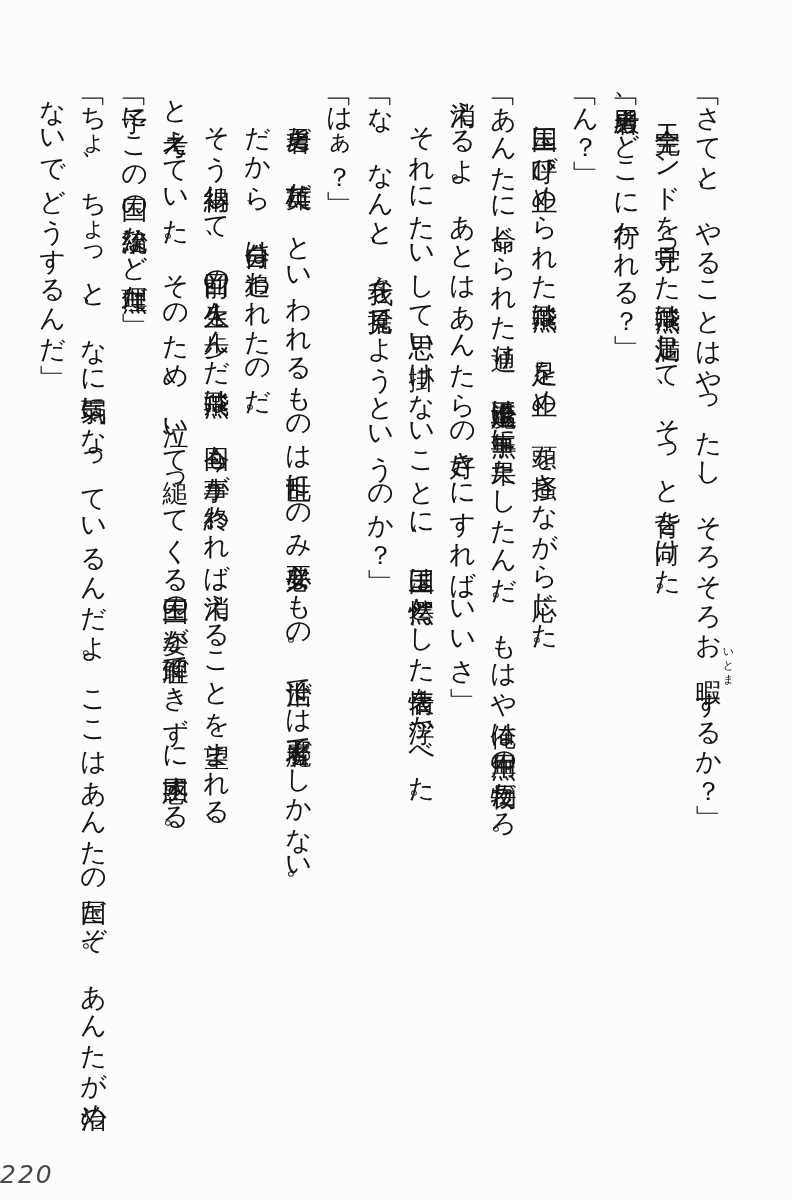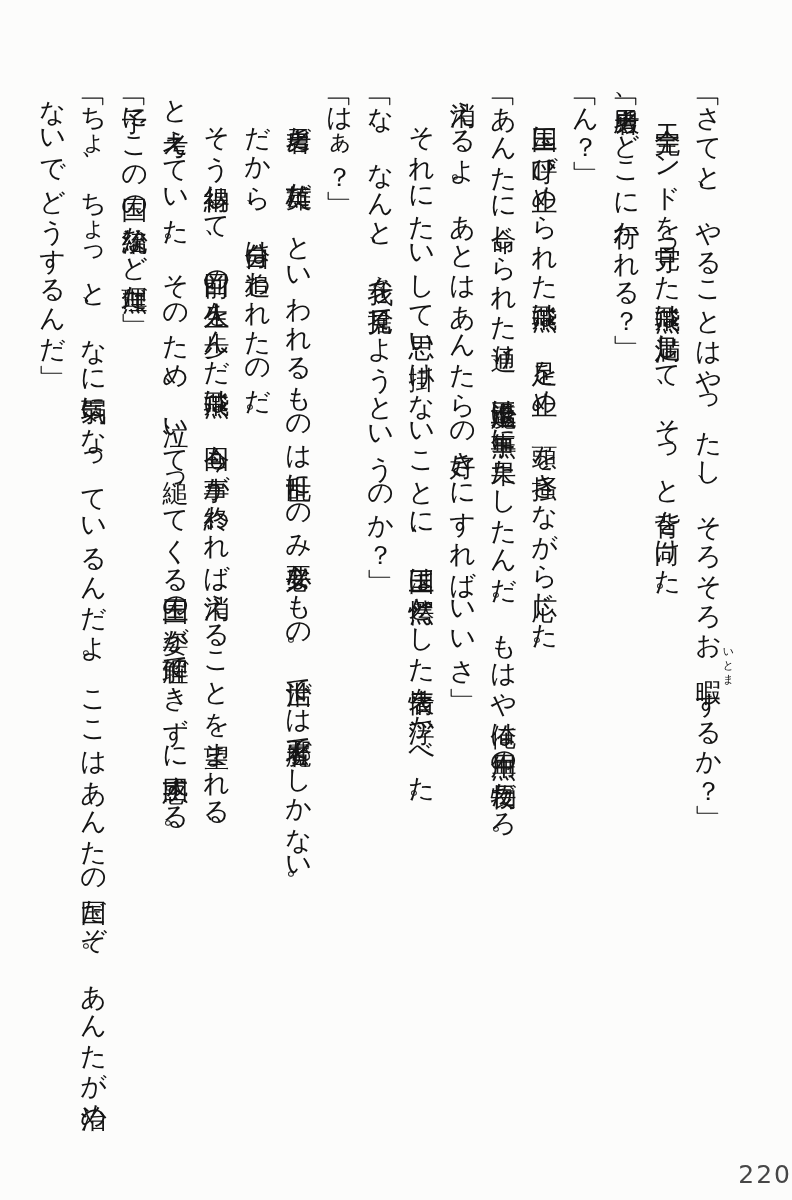--- a/index.html
+++ b/index.html
@@ -44,25 +44,26 @@
     font-size: 11px;
     letter-spacing: 0;
     font-family: "DejaVu Serif", "Liberation Serif", serif;
   }
 
   .page-number {
     position: absolute;
     top: 1160px;
     left: 0;
     width: 100%;
-    text-align: right;
+    text-align: left;
     font-family: "DejaVu Sans", "Liberation Sans", sans-serif;
     font-size: 25px;
     letter-spacing: 2px;
     color: #474747;
+    font-style: italic;
   }
 </style>
 </head>
 <body>
 
 <div class="screen" style="background: rgb(252, 252, 251);">
   <div class="text-block" style="color: rgb(20, 20, 20);">
       <div class="line dialogue"><span>「さてと、やることはやったし、そろそろお</span><ruby>暇<rt>いとま</rt></ruby><span>するか？」</span></div>
       <div class="line narration"><span>完全エンドを見守った飛燕は満足して、そっと背を向けた。</span></div>
       <div class="line dialogue"><span>「勇者殿、どこに行かれる？」</span></div>

